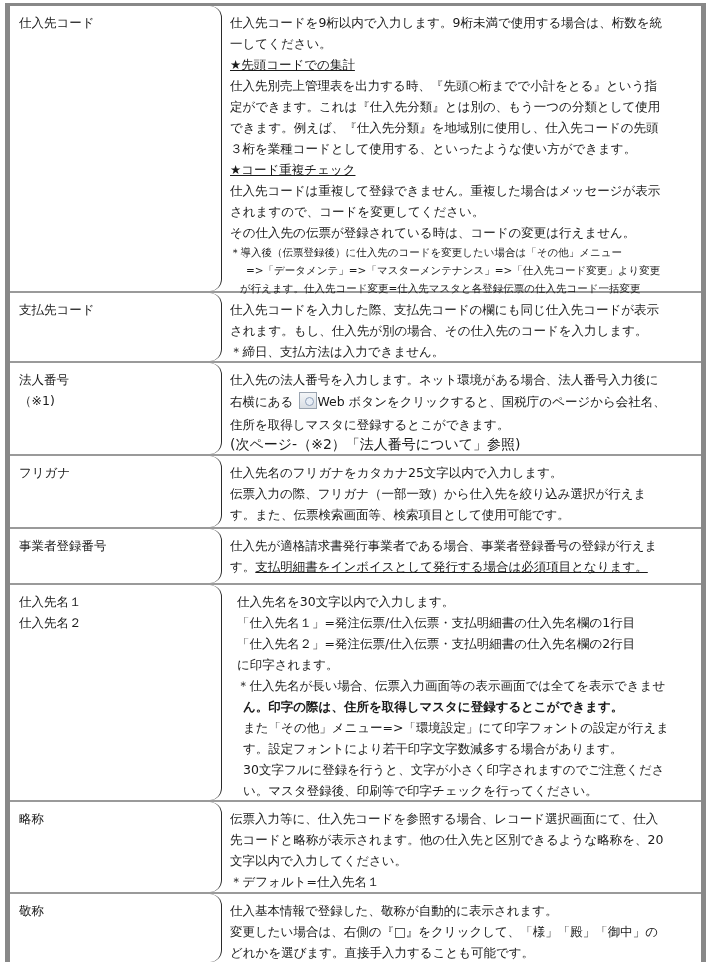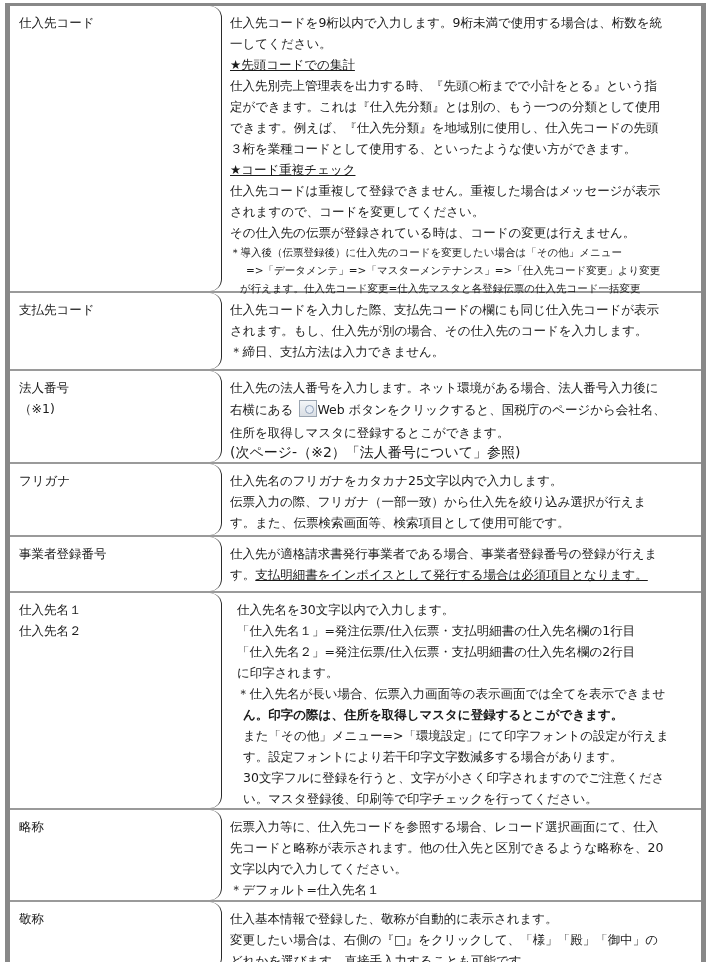--- a/index.html
+++ b/index.html
@@ -92,21 +92,21 @@
       <span class="line u">★コード重複チェック</span>
       <span class="line">仕入先コードは重複して登録できません。重複した場合はメッセージが表示</span>
       <span class="line">されますので、コードを変更してください。</span>
       <span class="line">その仕入先の伝票が登録されている時は、コードの変更は行えません。</span>
       <span class="line note">＊導入後（伝票登録後）に仕入先のコードを変更したい場合は「その他」メニュー</span>
       <span class="line note indent2">=&gt;「データメンテ」=&gt;「マスターメンテナンス」=&gt;「仕入先コード変更」より変更</span>
       <span class="line note indent1">が行えます。仕入先コード変更=仕入先マスタと各登録伝票の仕入先コード一括変更</span>
     </div>
   </div>
 
-  <div class="row" style="height:78px;">
+  <div class="row" style="height:70px;">
     <div class="label-cell">
       <span class="line">支払先コード</span>
     </div>
     <div class="desc-cell">
       <span class="line">仕入先コードを入力した際、支払先コードの欄にも同じ仕入先コードが表示</span>
       <span class="line">されます。もし、仕入先が別の場合、その仕入先のコードを入力します。</span>
       <span class="line">＊締日、支払方法は入力できません。</span>
     </div>
   </div>
 

